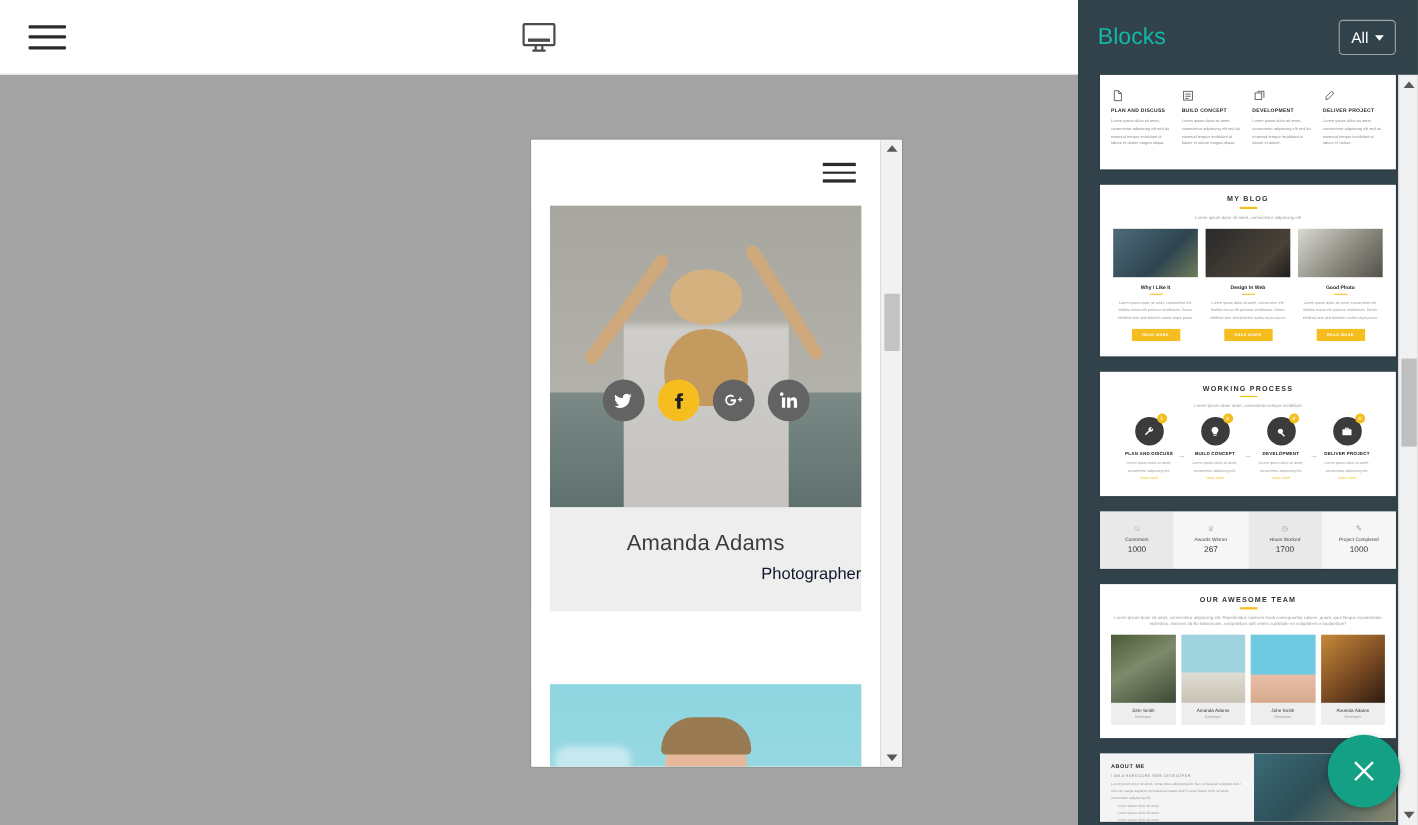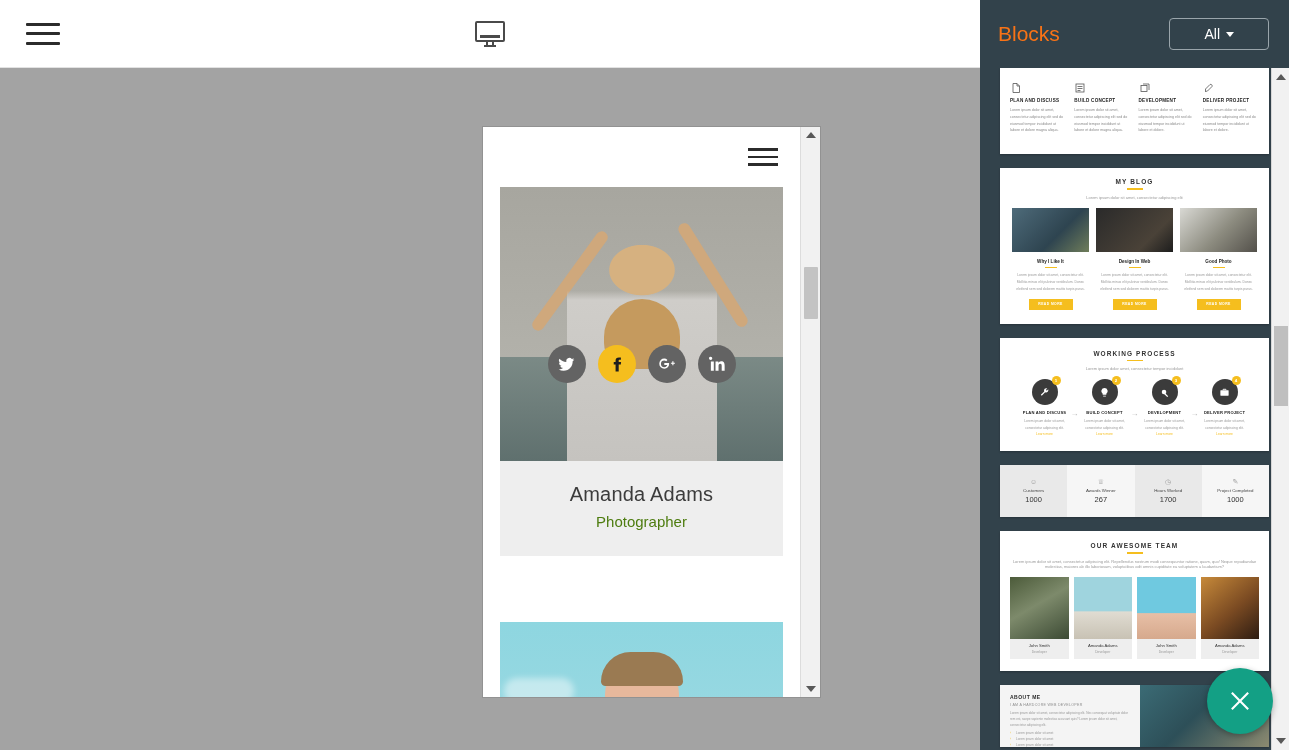--- a/index.html
+++ b/index.html
@@ -79,21 +79,21 @@
   .social-btn {
     width: 38px; height: 38px; border-radius: 50%;
     display:flex; align-items:center; justify-content:center;
     background: #636363; color: #fff; font-weight: bold;
   }
   .social-btn.fb { background: #F5BE1E; color:#1e1e1e; }
   .social-btn svg { display:block; }
 
   .pv-caption { background: #eeeeee; text-align:center; padding: 22px 0 26px; }
   .pv-name { font-size: 20px; color: #3c3c3c; font-weight: 400; letter-spacing: .2px; }
-  .pv-role { font-size: 15px; color: #4d7c0f; margin-top: 7px; }
+  .pv-role { font-size: 15px; color: #0f172a; margin-top: 7px; text-align: right; }
 
   .pv-gap { height: 66px; background:#fff; }
 
   .pv-hero2 { padding: 0 17px; }
   .hero2-photo {
     height: 120px; background: linear-gradient(#8ed6e0, #9ad9e2);
     position: relative; overflow:hidden;
   }
   .hero2-photo .cloud { position:absolute; width: 70px; height: 26px; background: rgba(255,255,255,.45); border-radius: 40px; left: 4px; top: 56px; filter: blur(3px); }
   .hero2-photo .man-head {
@@ -122,24 +122,24 @@
 
   
   .blocks-panel {
     width: 309px; height: 750px; background: #32424b; position: relative;
     display: flex; flex-direction: column;
   }
   .panel-header {
     height: 68px; flex: 0 0 68px; display:flex; align-items:center; justify-content:space-between;
     padding: 0 20px 0 18px;
   }
-  .panel-title { color: #f97316; font-size: 21px; font-weight: 400; }
+  .panel-title { color: #14b8a6; font-size: 21px; font-weight: 400; }
   .filter-btn {
     border: 1px solid #9aa5ab; color: #ffffff; background: transparent;
-    border-radius: 4px; padding: 7px 34px; font-size: 14px; cursor: pointer;
+    border-radius: 4px; padding: 7px 10px; font-size: 14px; cursor: pointer;
     display:flex; align-items:center; gap: 6px; font-family: "Liberation Sans", sans-serif;
   }
   .caret-dn { width:0; height:0; border-left:4px solid transparent; border-right:4px solid transparent; border-top:5px solid #fff; }
 
   .panel-scrollarea {
     flex: 1; position: relative; overflow: hidden; padding: 0 20px;
   }
   .blk {
     background: #ffffff; margin-bottom: 14px; overflow: hidden;
     box-shadow: 0 1px 2px rgba(0,0,0,.25);

